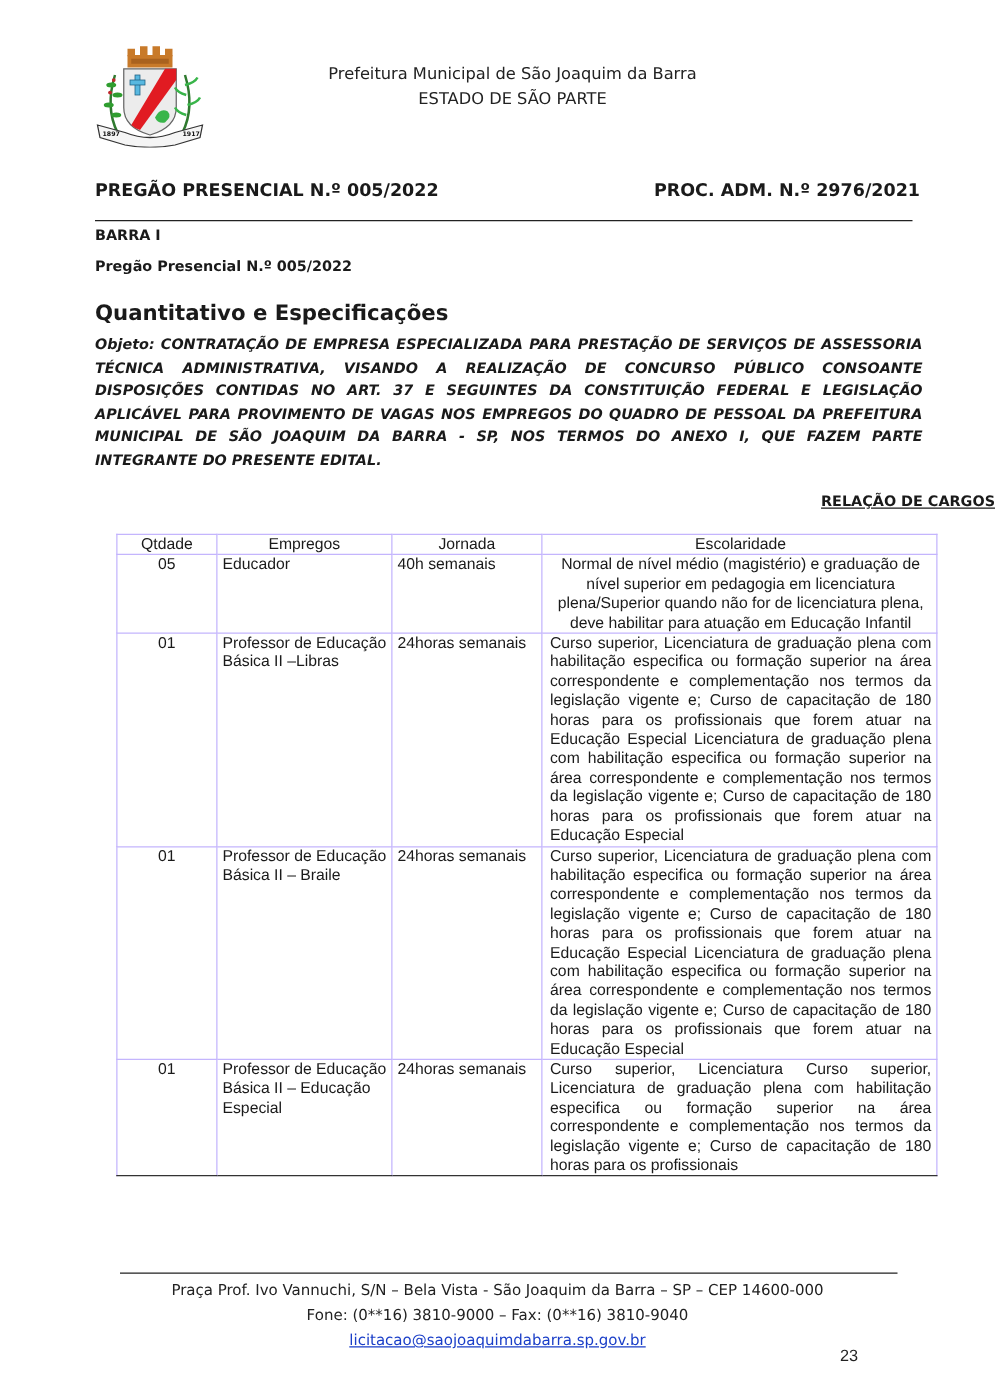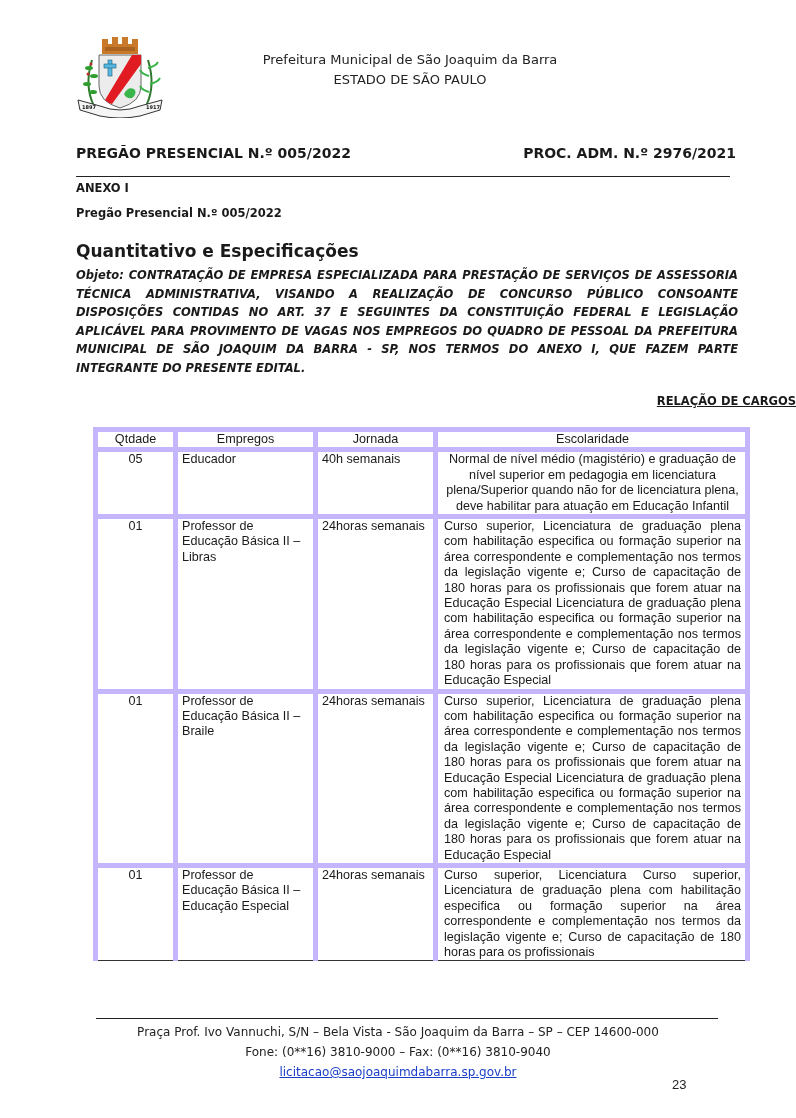--- a/index.html
+++ b/index.html
@@ -20,21 +20,21 @@
   .pregao { position: absolute; left: 76px; top: 206px; font-weight: bold; font-size: 11.5px; }
   .quant { position: absolute; left: 76px; top: 241px; font-weight: bold; font-size: 17px; }
   .objeto { position: absolute; left: 76px; top: 266px; width: 662px; font-weight: bold; font-size: 11.5px;
     line-height: 18.5px; text-align: justify; font-style: italic; }
 
   .rel-title { position: absolute; left: 0; width: 796px; top: 394px; text-align: right;
     font-weight: bold; font-size: 11.5px; text-decoration: underline; }
 
   table.cargos { position: absolute; left: 93px; top: 427px; width: 657px; border-collapse: collapse;
     font-family: "Liberation Sans", sans-serif; font-size: 12.6px; line-height: 15.4px; color: #1a1a1a; }
-  table.cargos td, table.cargos th { border: 5px solid #c4b5fd; vertical-align: top; font-weight: normal; padding: 0 4px; }
+  table.cargos td, table.cargos th { border: 1px solid #c4b5fd; vertical-align: top; font-weight: normal; padding: 0 4px; }
   table.cargos th { text-align: center; padding: 0 4px; }
   .c-qtd { width: 80px; text-align: center; }
   .c-emp { width: 140px; text-align: left; }
   .c-jor { width: 120px; text-align: left; }
   .c-esc { text-align: justify; padding-left: 6px !important; padding-right: 4px !important; }
   tr.row-first td.c-esc { text-align: center; }
   tr.row-last td { border-bottom: 1px solid #333; }
 
   .rule-bottom { position: absolute; left: 96px; top: 1018px; width: 622px; height: 0; border-top: 1.5px solid #222; }
   .footer { position: absolute; left: 0; width: 796px; top: 1022px; text-align: center;
@@ -82,30 +82,30 @@
     <path d="M77 56 Q70 54 68 50" stroke="#39b54a" stroke-width="2" fill="none"></path>
   </g>
 
   <path d="M6 64 L28 70 Q48 78 68 70 L90 64 L88 74 L68 80 Q48 84 28 80 L8 74 Z" fill="#f5f5f5" stroke="#333" stroke-width="1"></path>
   <text x="10" y="73" font-size="5" font-family="DejaVu Sans, sans-serif" font-weight="bold" fill="#111">1897</text>
   <text x="74" y="73" font-size="5" font-family="DejaVu Sans, sans-serif" font-weight="bold" fill="#111">1917</text>
 </svg>
 
 <div class="header-text">
   <div>Prefeitura Municipal de São Joaquim da Barra</div>
-  <div>ESTADO DE SÃO PAULO</div>
+  <div>ESTADO DE SÃO PARTE</div>
 </div>
 
 <div class="proc-line">
   <span class="proc-left">PREGÃO PRESENCIAL N.º 005/2022</span>
   <span class="proc-right">PROC. ADM. N.º 2976/2021</span>
 </div>
 <div class="rule-top"></div>
 
-<div class="anexo">ANEXO I</div>
+<div class="anexo">BARRA I</div>
 <div class="pregao">Pregão Presencial N.º 005/2022</div>
 <div class="quant">Quantitativo e Especificações</div>
 <div class="objeto">
   <span>Objeto:</span>
   <span>CONTRATAÇÃO DE EMPRESA ESPECIALIZADA PARA PRESTAÇÃO DE SERVIÇOS DE ASSESSORIA TÉCNICA ADMINISTRATIVA, VISANDO A REALIZAÇÃO DE CONCURSO PÚBLICO CONSOANTE DISPOSIÇÕES CONTIDAS NO ART. 37 E SEGUINTES DA CONSTITUIÇÃO FEDERAL E LEGISLAÇÃO APLICÁVEL PARA PROVIMENTO DE VAGAS NOS EMPREGOS DO QUADRO DE PESSOAL DA PREFEITURA MUNICIPAL DE SÃO JOAQUIM DA BARRA - SP, NOS TERMOS DO ANEXO I, QUE FAZEM PARTE INTEGRANTE DO PRESENTE EDITAL.</span>
 </div>
 
 <div class="rel-title">RELAÇÃO DE CARGOS</div>
 
 <table class="cargos">

